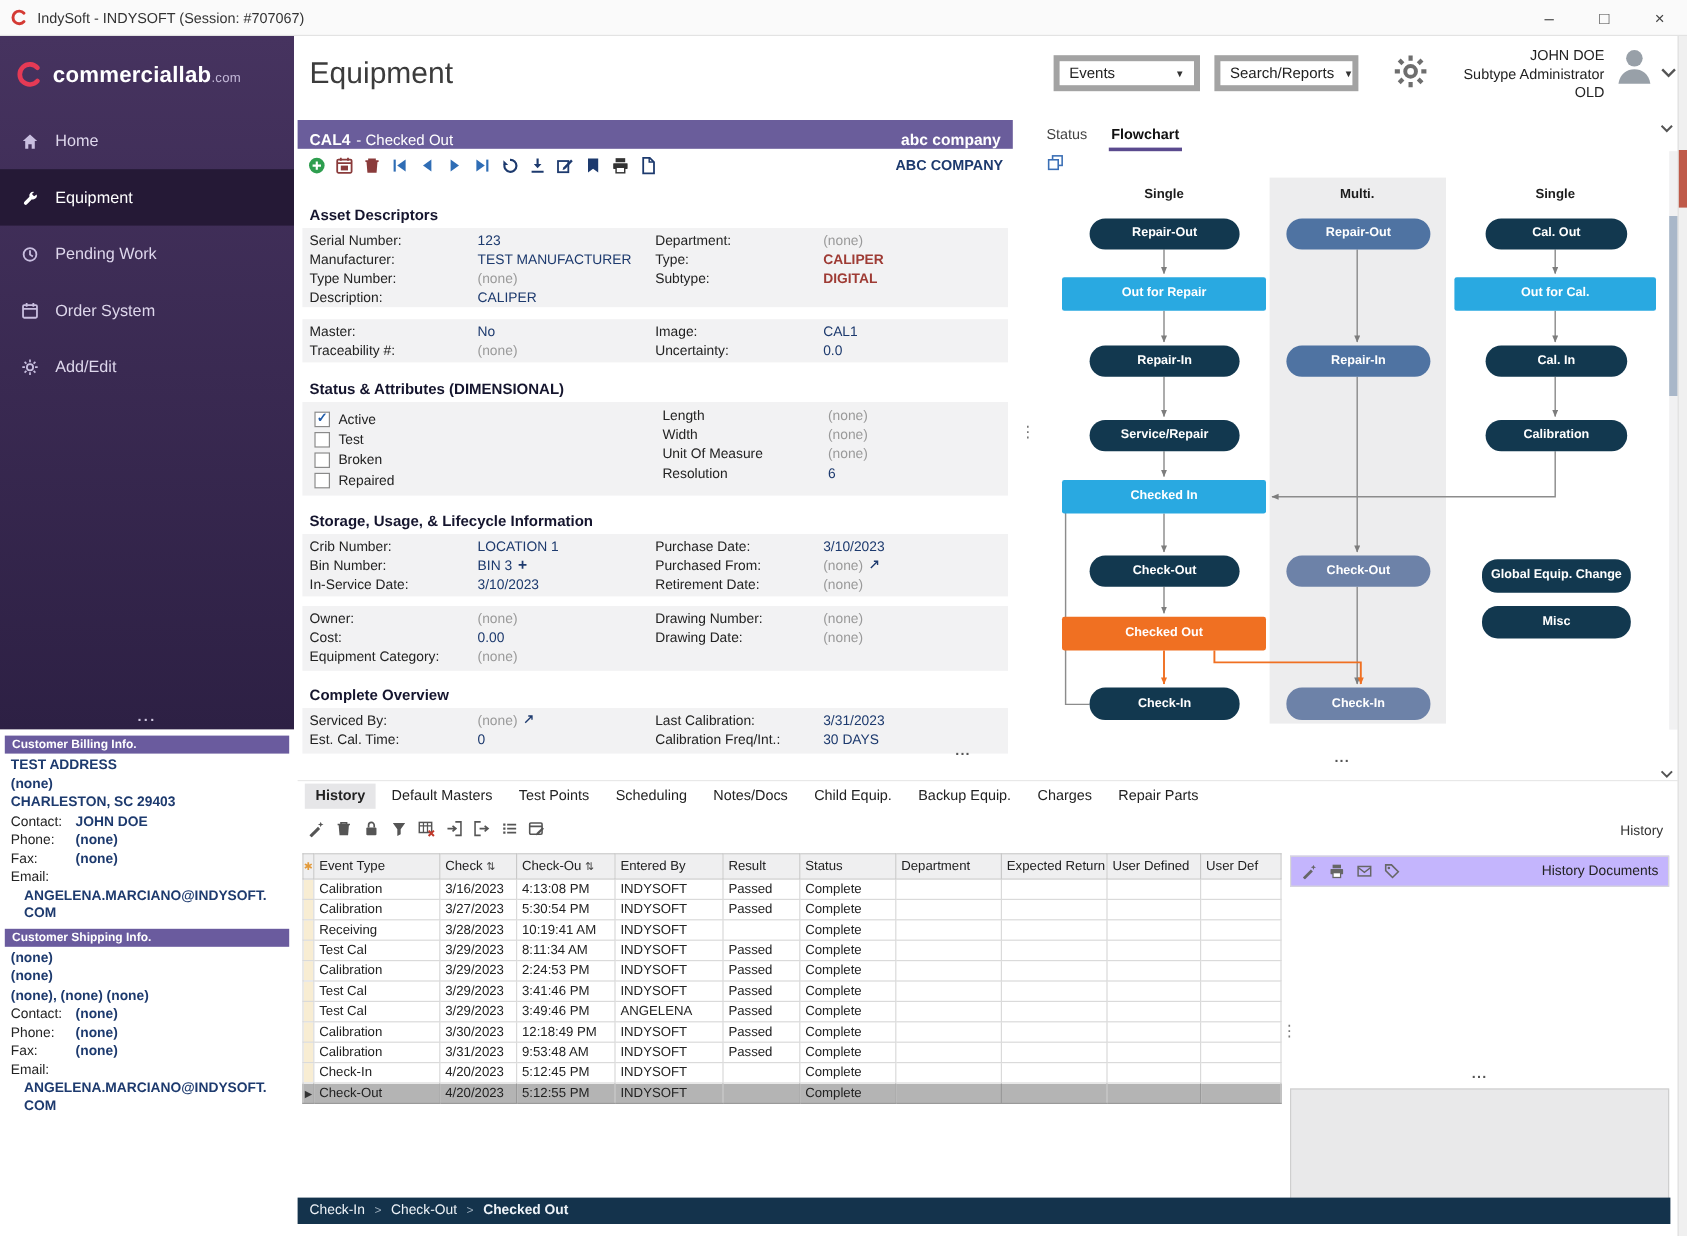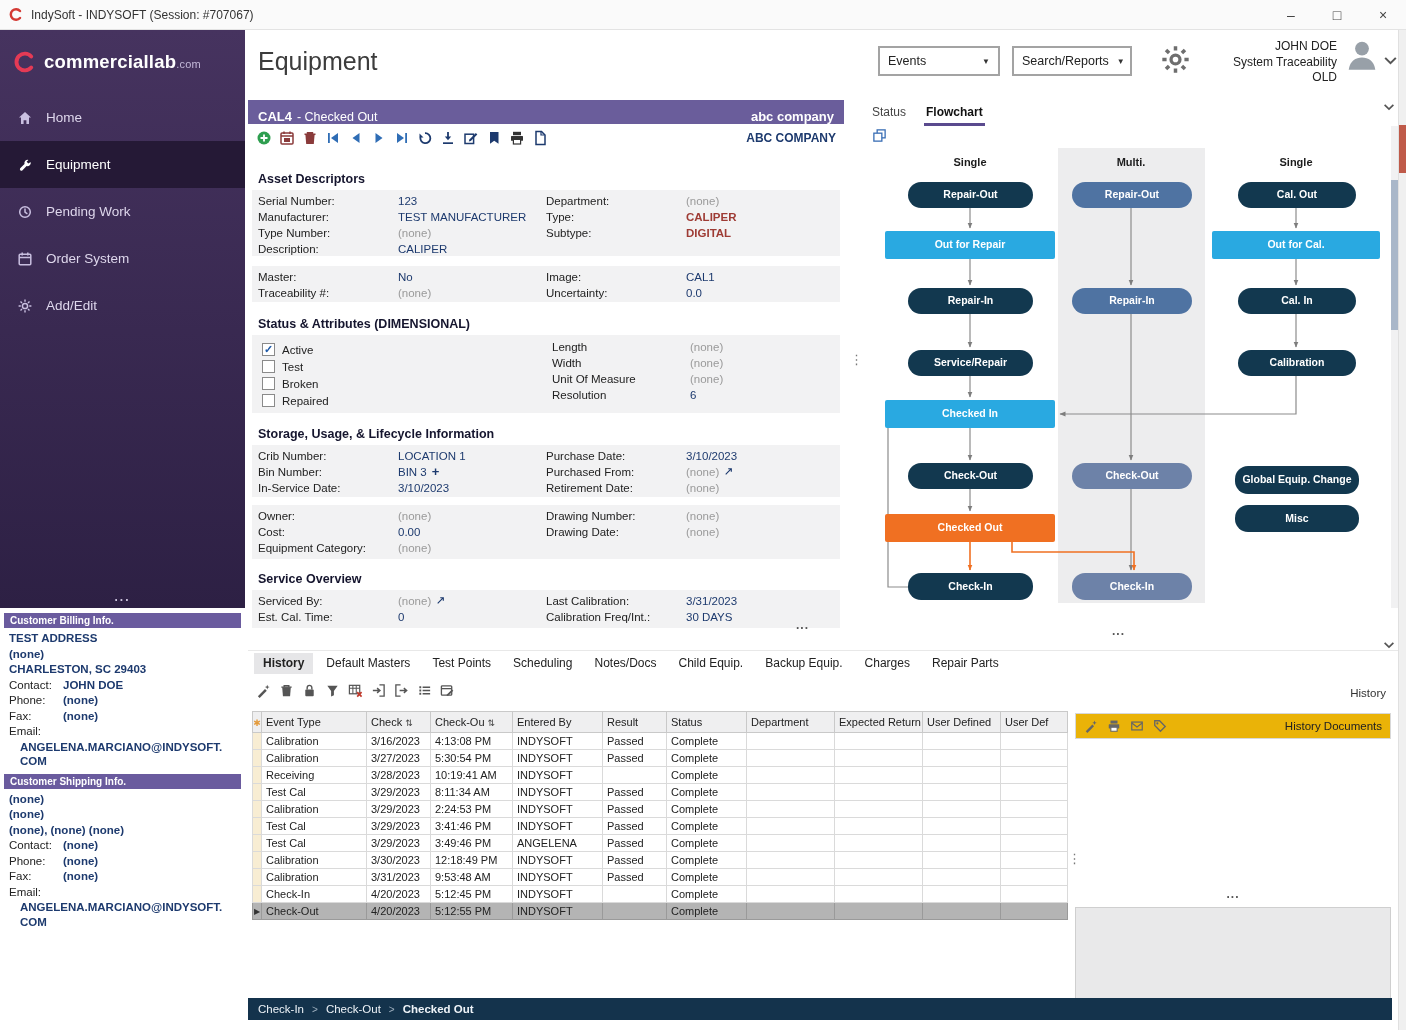--- a/index.html
+++ b/index.html
@@ -31,21 +31,21 @@
   .ip-line{padding-left:9px;line-height:15.5px}
   .navy{color:#1d3a6e;font-weight:bold}
   .ip-frow{padding-left:9px;line-height:15.5px}
   .ip-label{display:inline-block;min-width:54px;color:#222}
   .ip-email{padding-left:20px;width:228px;word-break:break-all;line-height:14.5px}
   .rel-item{padding-left:9px;line-height:16px;color:#1d3a6e}
 
   
   .page-header{position:absolute;left:245px;top:30px;width:1161px;height:70px;background:#fff}
   .page-title{position:absolute;left:13px;top:17px;font-size:25px;color:#3c3c3c}
-  .combo{position:absolute;top:16px;height:30px;background:#fff;border:2px solid #a3a3a3;display:flex;align-items:center;padding:0 8px;font-size:12.5px;color:#222}
+  .combo{position:absolute;top:16px;height:30px;background:#fff;border:5px solid #a3a3a3;display:flex;align-items:center;padding:0 8px;font-size:12.5px;color:#222}
   .combo .combo-arrow{margin-left:auto;font-size:8px;color:#333;padding-left:8px}
   .combo.events{left:633px;width:122px}
   .combo.search{left:767px;width:120px}
   .gear-btn{position:absolute;left:915px;top:14px;color:#6e6e6e}
   .user-block{position:absolute;left:950px;top:9px;width:142px;text-align:right;font-size:12px;line-height:15.5px;color:#222}
   .avatar{position:absolute;left:1098px;top:6px;color:#98a0a8}
   .user-chevron{position:absolute;left:1137px;top:22px;color:#555}
 
   
   .equip-panel{position:absolute;left:248px;top:100px;width:596px;height:548px;background:#fff}
@@ -107,21 +107,21 @@
   .htable-wrap{position:absolute;left:4px;top:60px}
   table.htable{border-collapse:collapse;table-layout:fixed;width:815px;font-size:11px}
   .htable th{background:#efeff0;border:1px solid #c9c9c9;font-weight:normal;text-align:left;padding:2px 4px;height:21px;white-space:nowrap;overflow:hidden;color:#222}
   .htable td{border:1px solid #dadada;padding:1px 4px;height:17px;white-space:nowrap;overflow:hidden;background:#fff}
   .htable .sort{font-size:9px;margin-left:3px;color:#444}
   .htable td.marker{background:#f8edd3;padding:0;text-align:center;font-size:8px;color:#333}
   .htable th.marker-h{padding:0;text-align:center}
   .star{color:#e39b3c;font-size:9px}
   .htable tr.sel td{background:#b4b4b4;border-color:#9a9a9a}
   .vdots{position:absolute;color:#777;font-size:13px}
-  .docs-header{position:absolute;left:827px;top:62px;width:316px;height:26px;background:#eab308;border:1px solid #d8d8d8;display:flex;align-items:center;gap:9px;padding:0 8px;color:#666}
+  .docs-header{position:absolute;left:827px;top:62px;width:316px;height:26px;background:#c4b5fd;border:1px solid #d8d8d8;display:flex;align-items:center;gap:9px;padding:0 8px;color:#666}
   .docs-header .dlabel{margin-left:auto;color:#222;font-size:11.5px}
   .docs-dots{position:absolute;left:827px;top:236px;width:316px;text-align:center;color:#555;font-weight:bold;letter-spacing:1px}
   .docs-box{position:absolute;left:827px;top:256px;width:316px;height:94px;background:#e9e9ea;border:1px solid #cfcfcf}
 
   
   .breadcrumb{position:absolute;left:248px;top:998px;width:1144px;height:22px;background:#14334c;color:#eef3f8;display:flex;align-items:center;padding-left:10px;font-size:11.5px;gap:8px}
   .bc-sep{color:#9fb0bf;font-size:10px}
   .bc-item.last{font-weight:bold}
   .win-scroll{position:absolute;left:1398px;top:30px;width:8px;height:1000px;background:#f0f0f0;border-left:1px solid #e0e0e0}
   .win-thumb{position:absolute;left:0;top:95px;width:8px;height:48px;background:#bf5a49}
@@ -237,21 +237,21 @@
     <div class="combo search">
       <span>Search/Reports</span>
       <span class="combo-arrow">▼</span>
     </div>
     <span class="gear-btn"><svg viewBox="0 0 16 16" width="31" height="31" fill="currentColor">
           <circle cx="8" cy="8" r="2.3" fill="none" stroke="currentColor" stroke-width="1.7"></circle>
           <path d="M8 1.2v2.2M8 12.6v2.2M1.2 8h2.2M12.6 8h2.2M3.1 3.1l1.6 1.6M11.3 11.3l1.6 1.6M12.9 3.1l-1.6 1.6M4.7 11.3l-1.6 1.6" stroke="currentColor" stroke-width="1.8" fill="none"></path>
         </svg></span>
     <div class="user-block">
       <div>JOHN DOE</div>
-      <div>System Traceability</div>
+      <div>Subtype Administrator</div>
       <div>OLD</div>
     </div>
     <span class="avatar"><svg viewBox="0 0 16 16" width="38" height="38" fill="currentColor">
           <circle cx="8" cy="5.3" r="2.9"></circle>
           <path d="M2.4 14.2c.5-3.6 3-5.1 5.6-5.1s5.1 1.5 5.6 5.1z"></path>
         </svg></span>
     <span class="user-chevron"><svg viewBox="0 0 16 16" width="17" height="17" fill="currentColor">
           <path d="M3 5.5 8 10.5 13 5.5" fill="none" stroke="currentColor" stroke-width="1.9"></path>
         </svg></span>
   </div>
@@ -418,21 +418,21 @@
           <div class="frow"><span class="flabel">Owner:</span><span class="fvalue none">(none)</span></div>
           <div class="frow"><span class="flabel">Cost:</span><span class="fvalue navy">0.00</span></div>
           <div class="frow"><span class="flabel">Equipment Category:</span><span class="fvalue none">(none)</span></div>
         </div>
         <div class="fcol right">
           <div class="frow"><span class="flabel">Drawing Number:</span><span class="fvalue none">(none)</span></div>
           <div class="frow"><span class="flabel">Drawing Date:</span><span class="fvalue none">(none)</span></div>
         </div>
       </div>
 
-    <div class="sec-h" style="top:472px">Service Overview</div>
+    <div class="sec-h" style="top:472px">Complete Overview</div>
     <div class="fblock" id="service-b1" style="top:490px;height:38px">
         <div class="fcol left">
           <div class="frow"><span class="flabel">Serviced By:</span><span class="fvalue none">(none)</span><span class="sfx">
               <svg viewBox="0 0 16 16" width="9" height="9" fill="currentColor">
                 <path d="M3 13 13 3M7.5 3H13v5.5" fill="none" stroke="currentColor" stroke-width="2"></path>
               </svg>
             </span></div>
           <div class="frow"><span class="flabel">Est. Cal. Time:</span><span class="fvalue navy">0</span></div>
         </div>
         <div class="fcol right">

